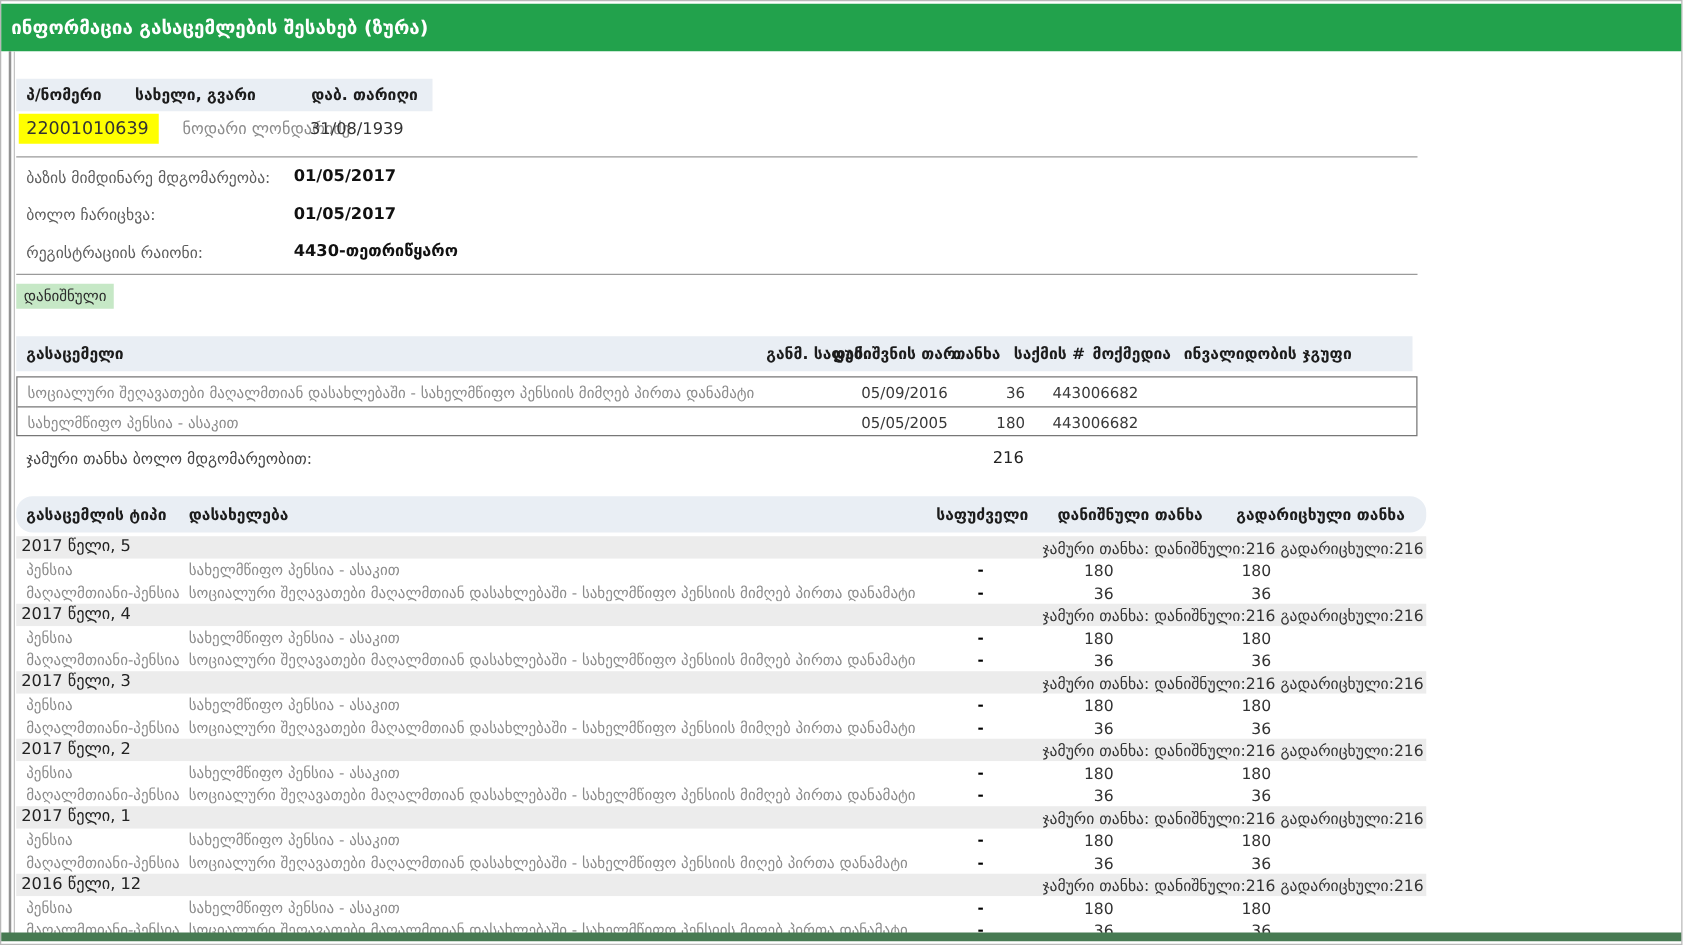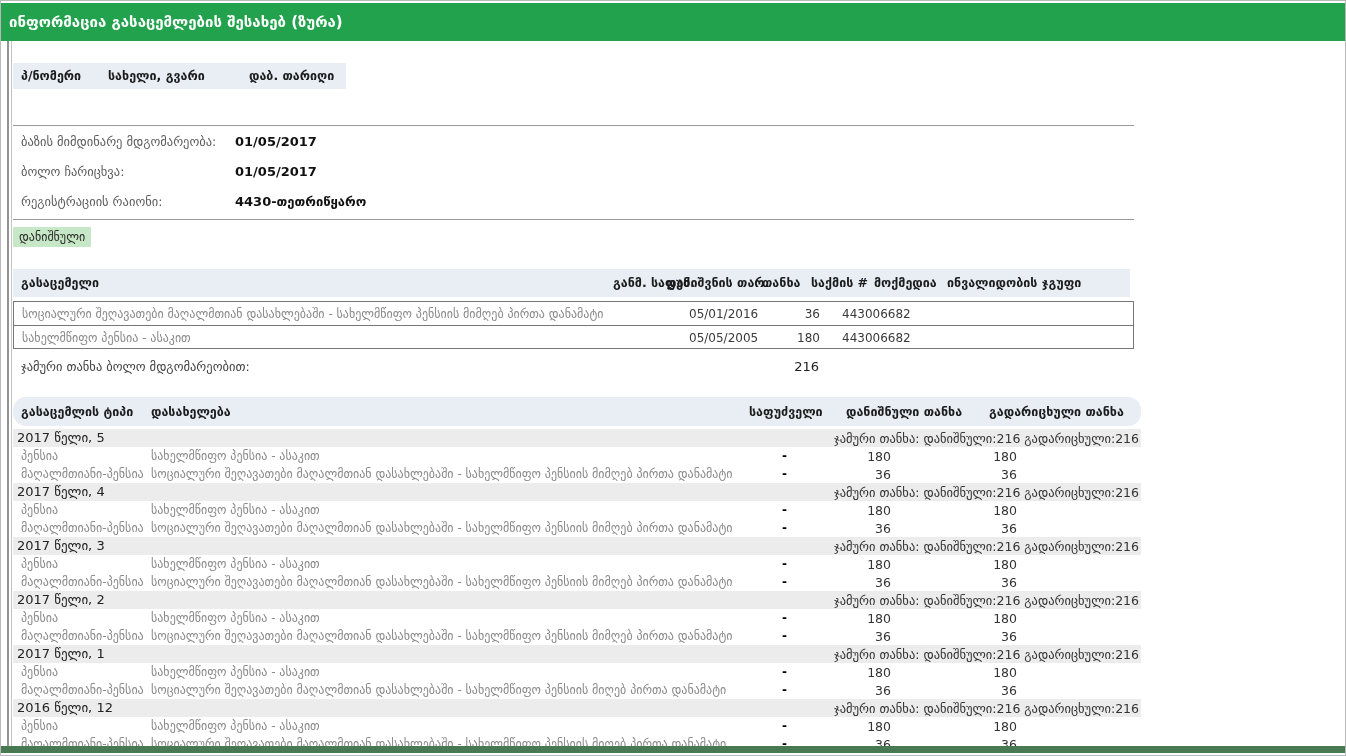--- a/index.html
+++ b/index.html
@@ -101,20 +101,25 @@
   <div class="rail-a"></div>
   <div class="rail-b"></div>
 
   <div class="content">
 
     <div class="p-head band">
       <span class="ph-pn">პ/ნომერი</span>
       <span class="ph-name">სახელი, გვარი</span>
       <span class="ph-dob">დაბ. თარიღი</span>
     </div>
+    <div class="p-row">
+      <span class="chip">22001010639</span>
+      <span class="p-name">ნოდარი ლონდარიძე</span>
+      <span class="p-dob">31/08/1939</span>
+    </div>
 
     <div class="sep sep1"></div>
 
     <div class="status-row s1">
       <span class="lbl">ბაზის მიმდინარე მდგომარეობა:</span>
       <span class="val">01/05/2017</span>
     </div>
     <div class="status-row s2">
       <span class="lbl">ბოლო ჩარიცხვა:</span>
       <span class="val">01/05/2017</span>
@@ -134,21 +139,21 @@
       <span class="t1h-date">დანიშვნის თარ.</span>
       <span class="t1h-amt">თანხა</span>
       <span class="t1h-case">საქმის #</span>
       <span class="t1h-act">მოქმედია</span>
       <span class="t1h-dis">ინვალიდობის ჯგუფი</span>
     </div>
 
     <div class="t1-box" id="t1-box">
         <div class="t1-row">
     <span class="c-name">სოციალური შეღავათები მაღალმთიან დასახლებაში - სახელმწიფო პენსიის მიმღებ პირთა დანამატი</span>
-    <span class="c-date">05/01/2016</span>
+    <span class="c-date">05/09/2016</span>
     <span class="c-amt">36</span>
     <span class="c-case">443006682</span>
   </div>
         <div class="t1-row">
     <span class="c-name">სახელმწიფო პენსია - ასაკით</span>
     <span class="c-date">05/05/2005</span>
     <span class="c-amt">180</span>
     <span class="c-case">443006682</span>
   </div>
       </div>

